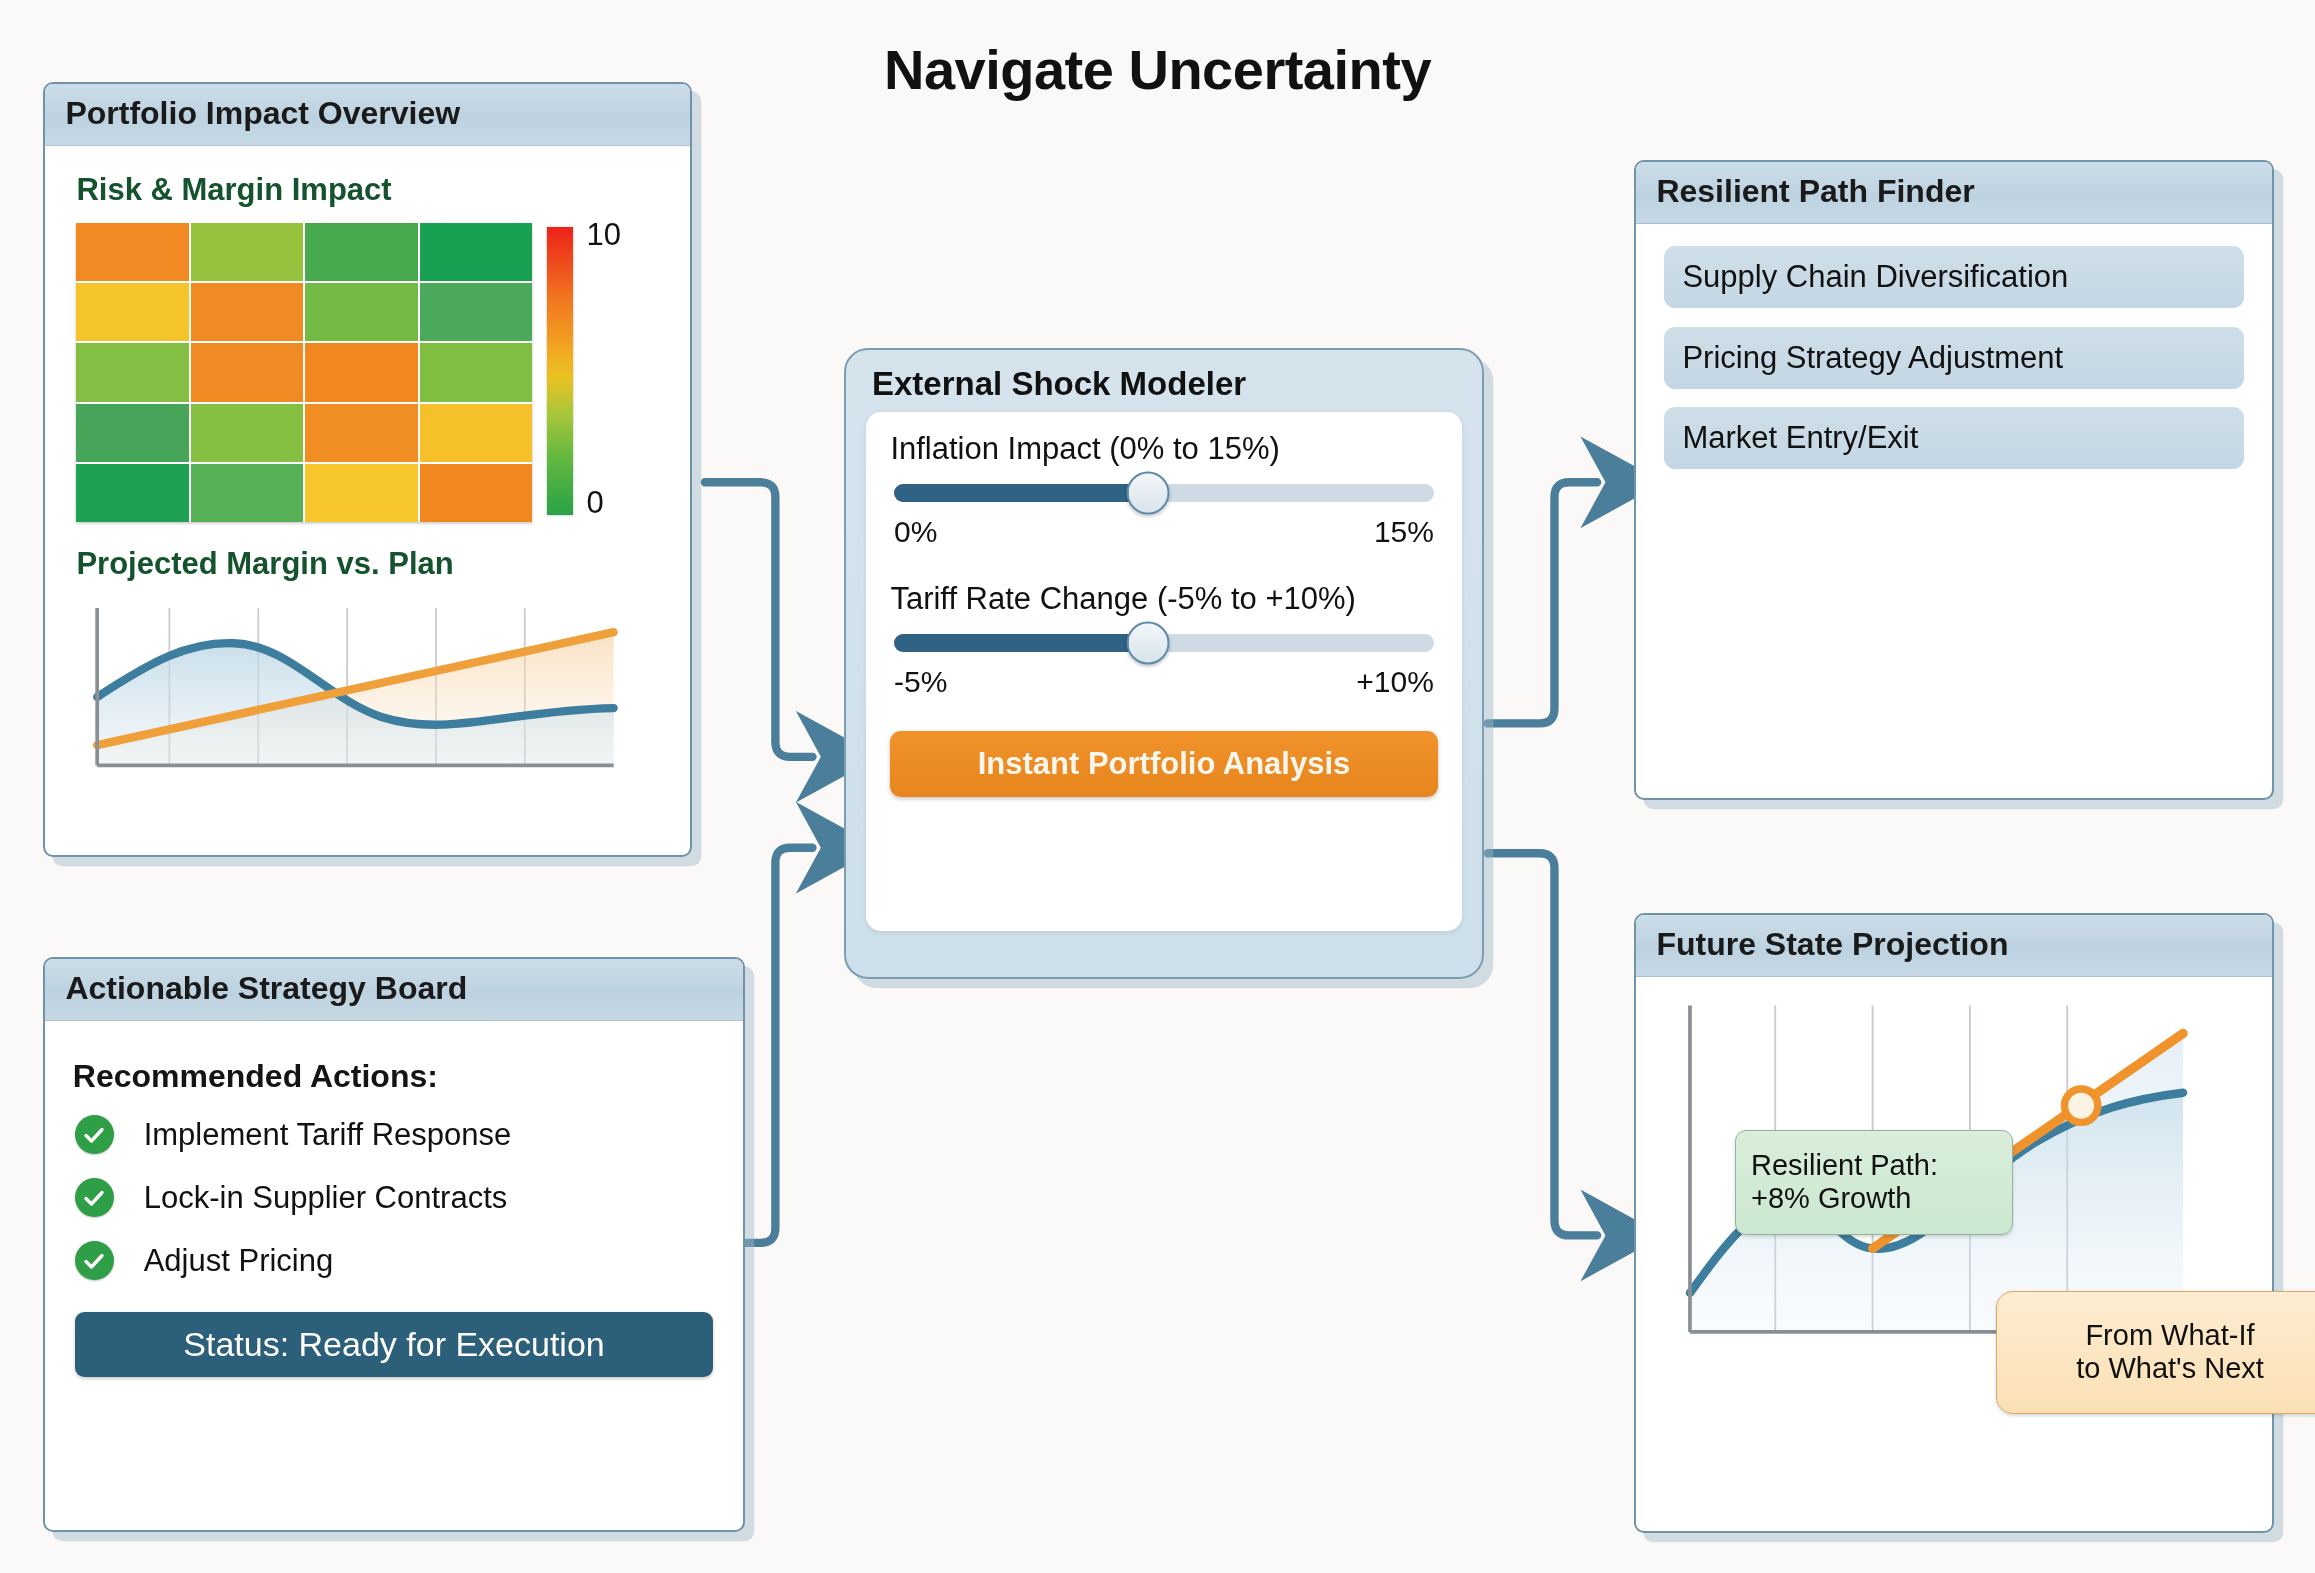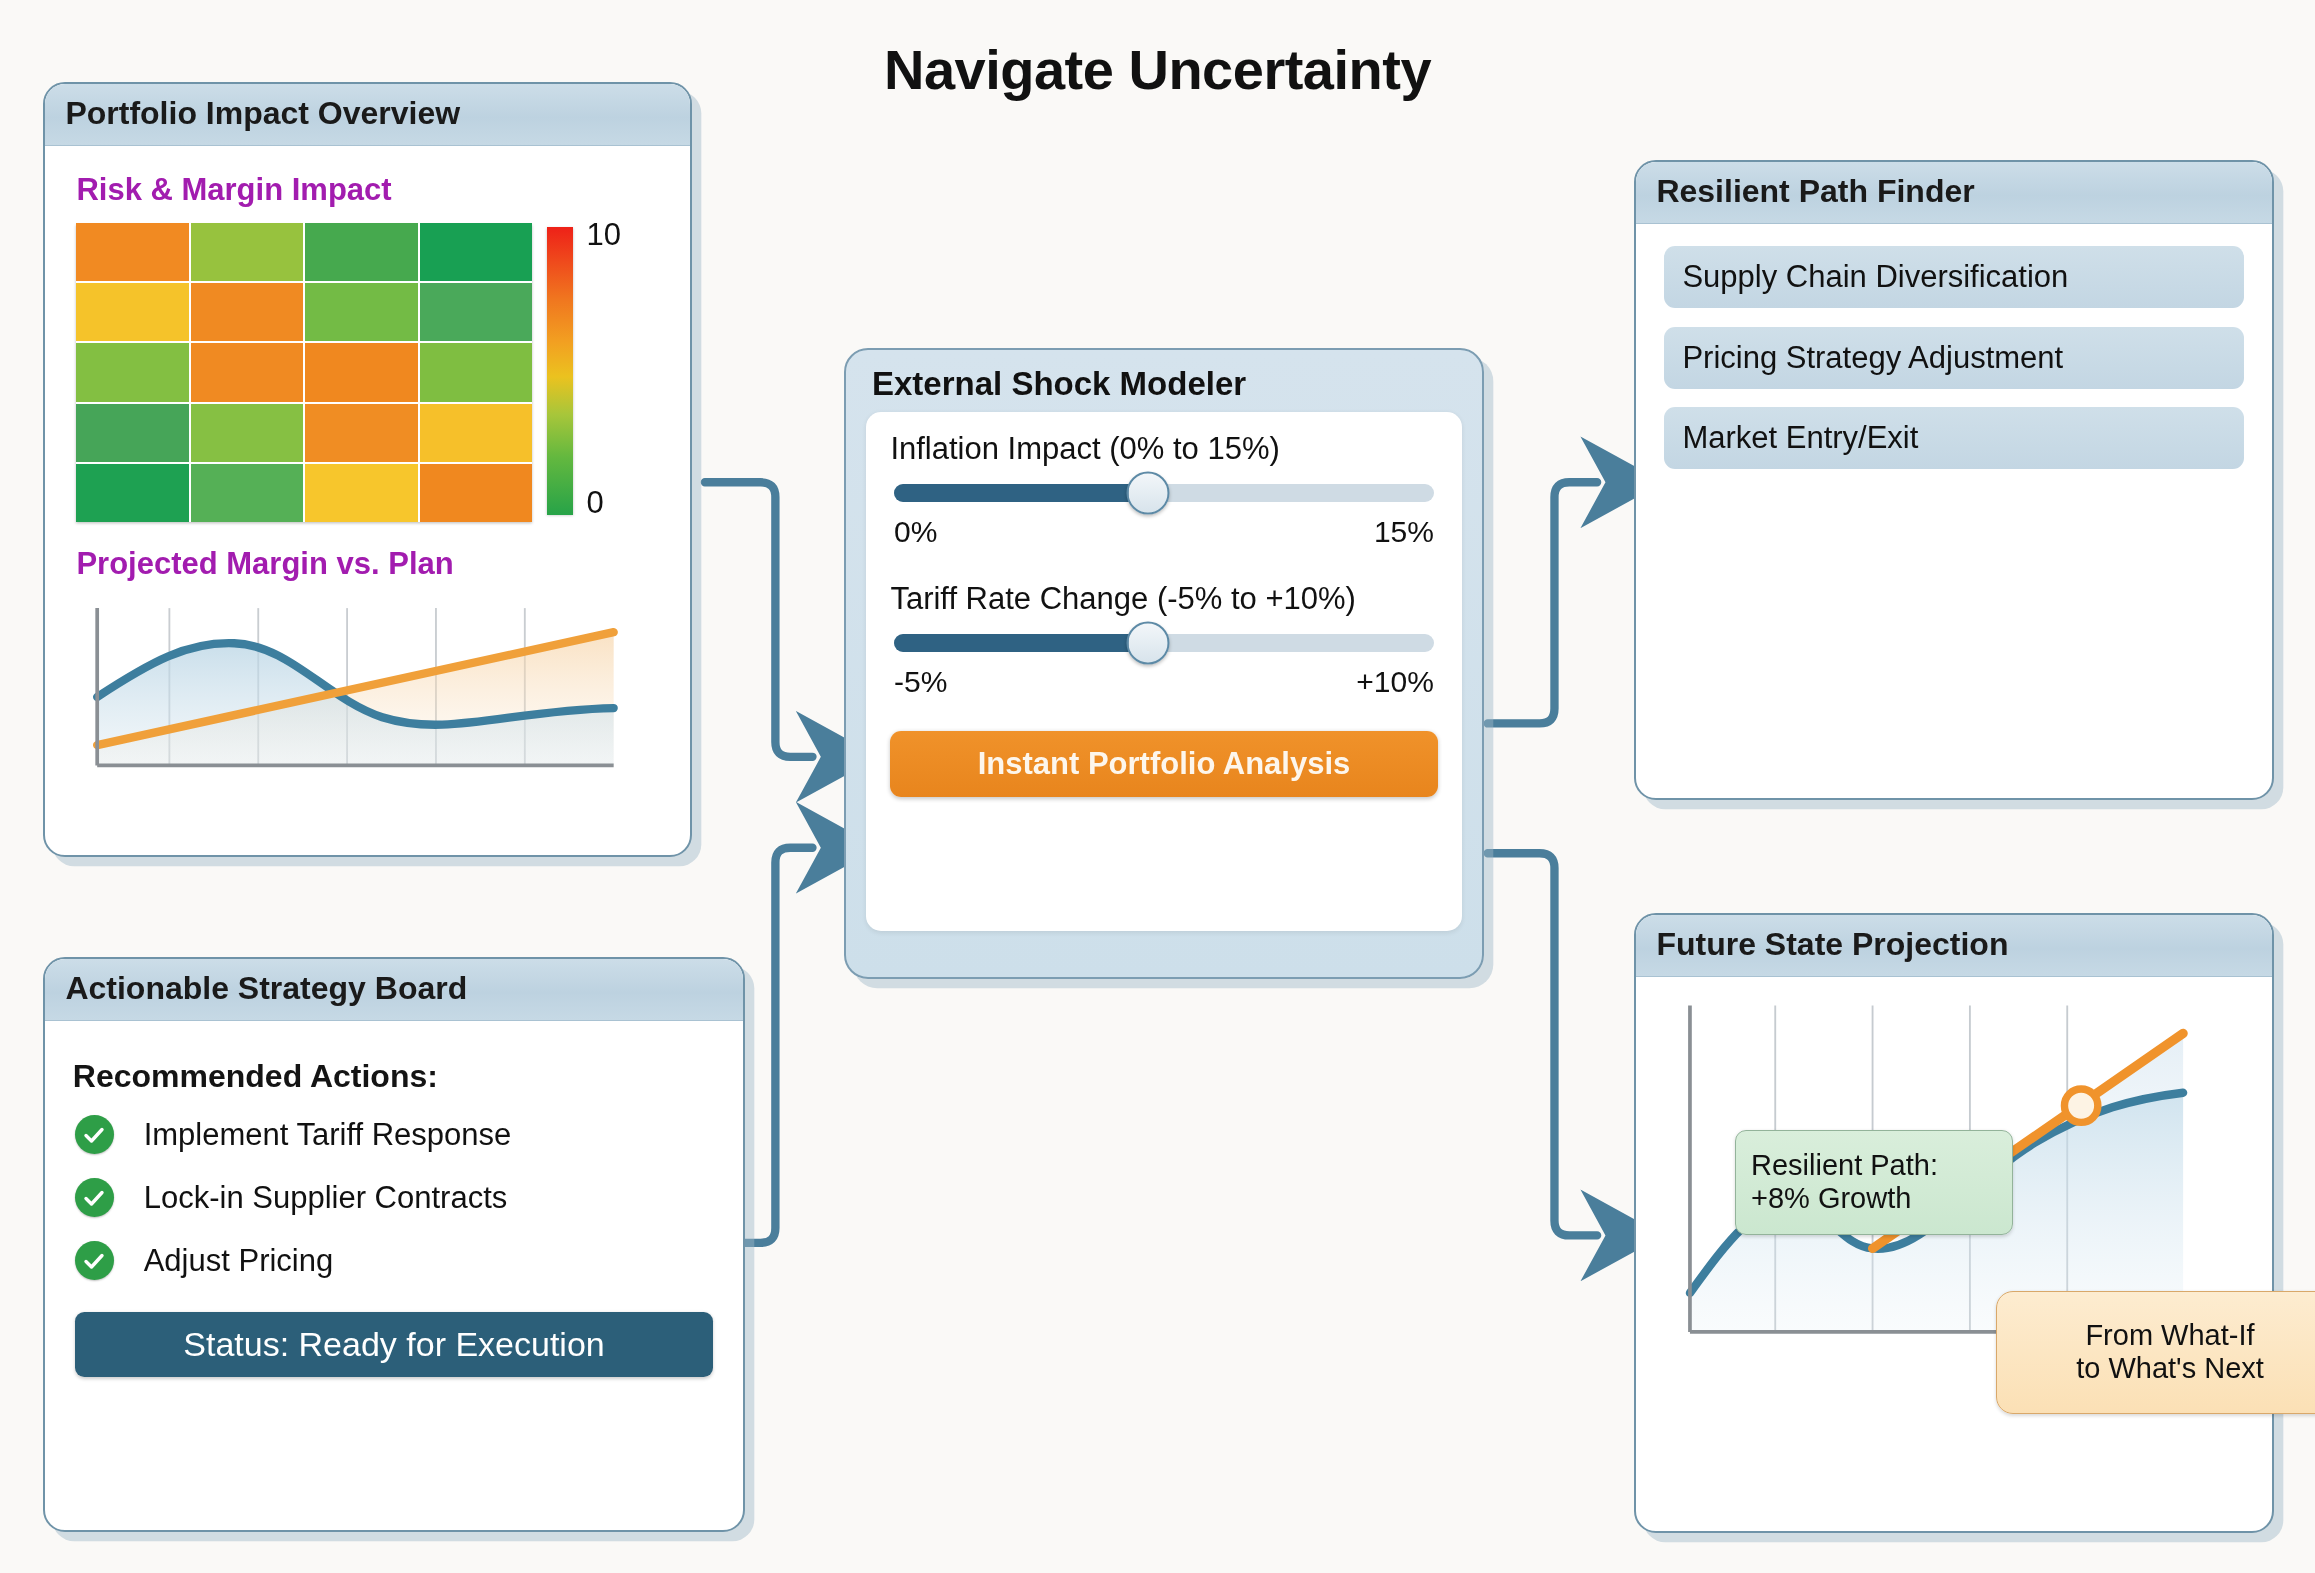--- a/index.html
+++ b/index.html
@@ -17,35 +17,35 @@
     text-align: center;
     font-size: 56px; font-weight: bold; color: #111;
     letter-spacing: -0.5px;
   }
 
   
   .panel {
     position: absolute;
     background: #ffffff;
     border: 2.8px solid #6f93a8;
-    border-radius: 22px;
+    border-radius: 10px;
     box-shadow: 9.3px 9.3px 0 rgba(160,185,200,0.45);
     overflow: hidden;
   }
   .panel-header {
     background: linear-gradient(180deg,#ccdde8 0%, #bdd2e0 55%, #c6d9e5 100%);
     border-bottom: 0.9px solid #a9c2d2;
     padding: 11px 20.4px 13px 20.4px;
     font-size: 32px; font-weight: bold; color: #1a1a1a;
   }
   .panel-body { padding: 16.7px 20.4px 20.4px 20.4px; }
 
   
   #portfolio-panel { left: 43px; top: 82px; width: 649px; height: 775px; }
-  .section-title { font-size: 31px; font-weight: bold; color: #a21caf; margin: 9.3px 0 15px 11px; }
+  .section-title { font-size: 31px; font-weight: bold; color: #14532d; margin: 9.3px 0 15px 11px; }
   .heat-wrap { display: flex; align-items: stretch; gap: 15px; margin: 0 0 5.6px 11px; }
   .heatmap {
     display: grid; grid-template-columns: repeat(4, 1fr); grid-template-rows: repeat(5, 1fr);
     gap: 1.9px; width: 456px; height: 299px;
     box-shadow: 0 1.9px 2.8px rgba(0,0,0,0.25);
   }
   .heat-cell { width: 100%; height: 100%; }
   .cbar-wrap { position: relative; width: 109px; }
   .cbar {
     position: absolute; left: 0; top: 3.7px; width: 26px; height: 288px;

